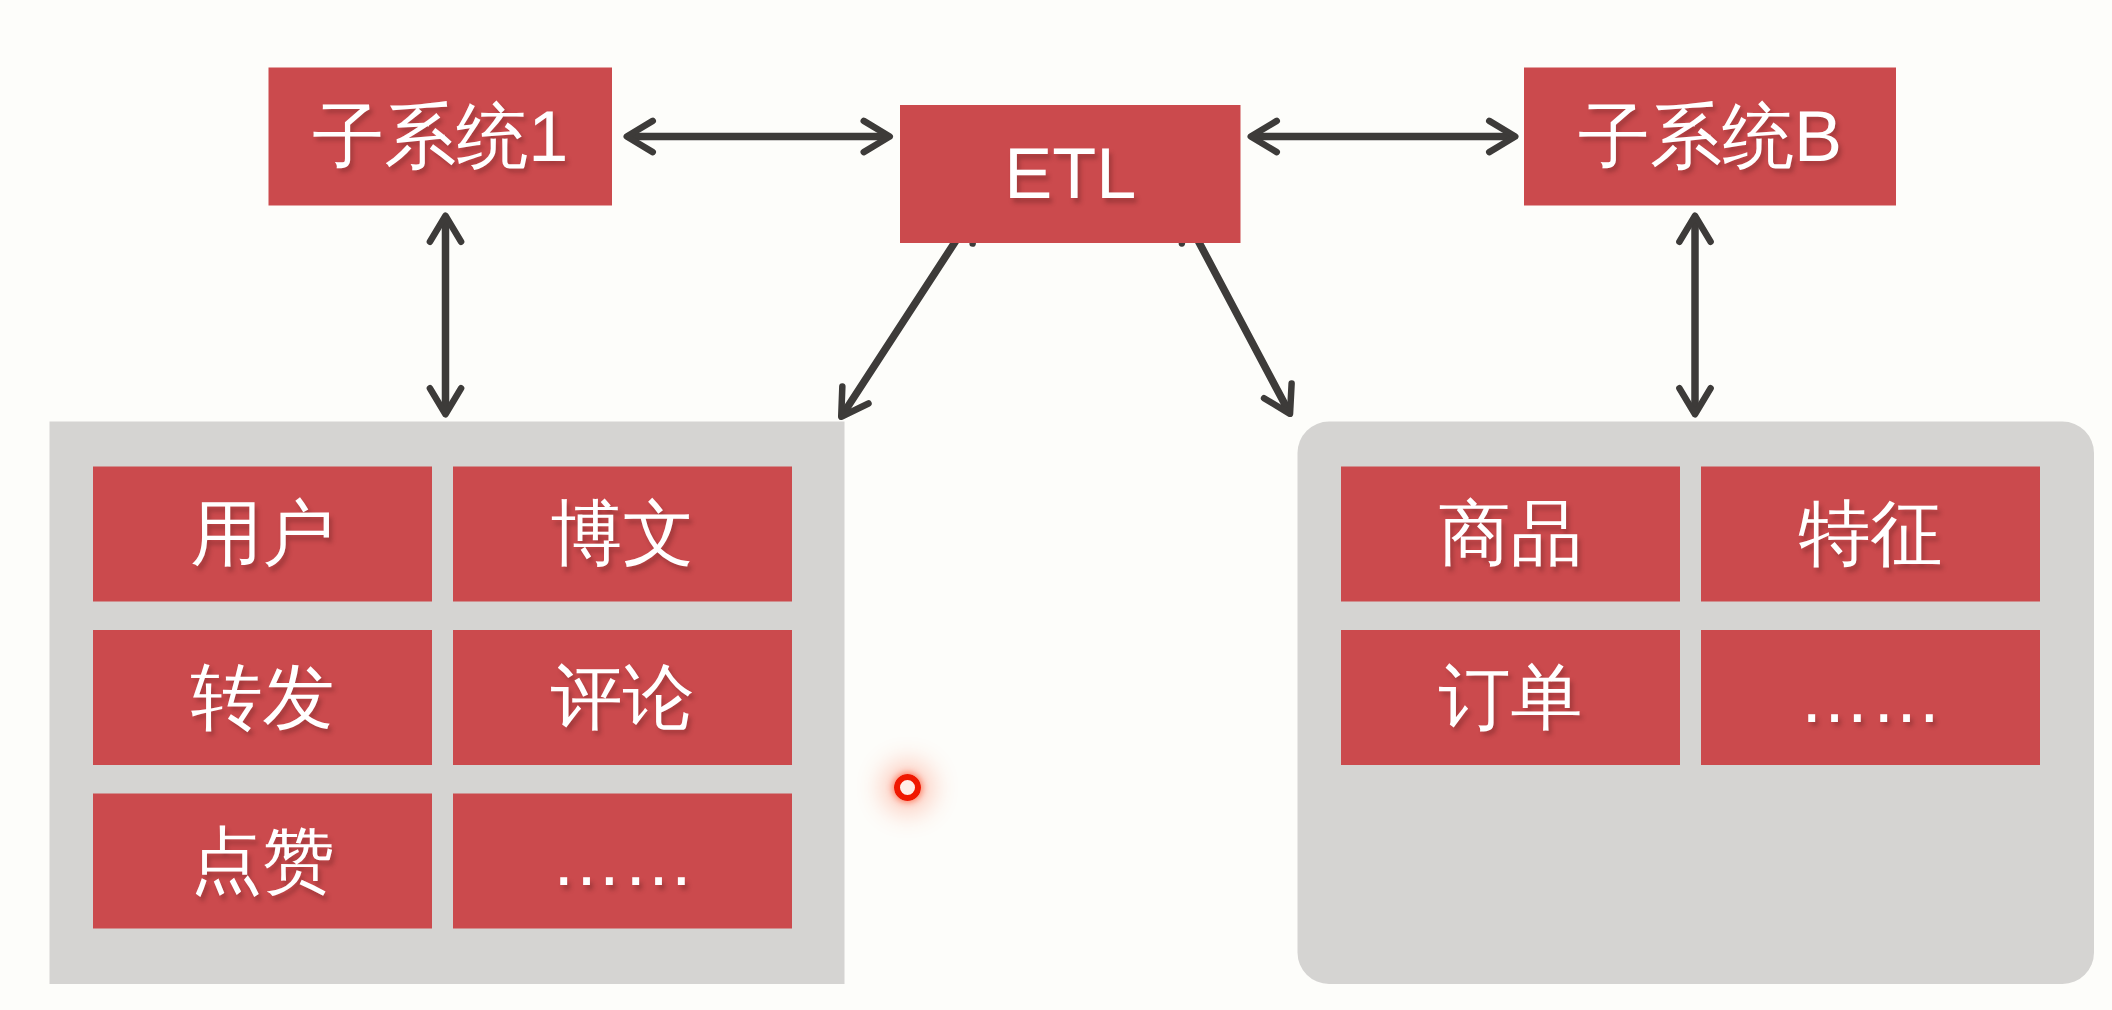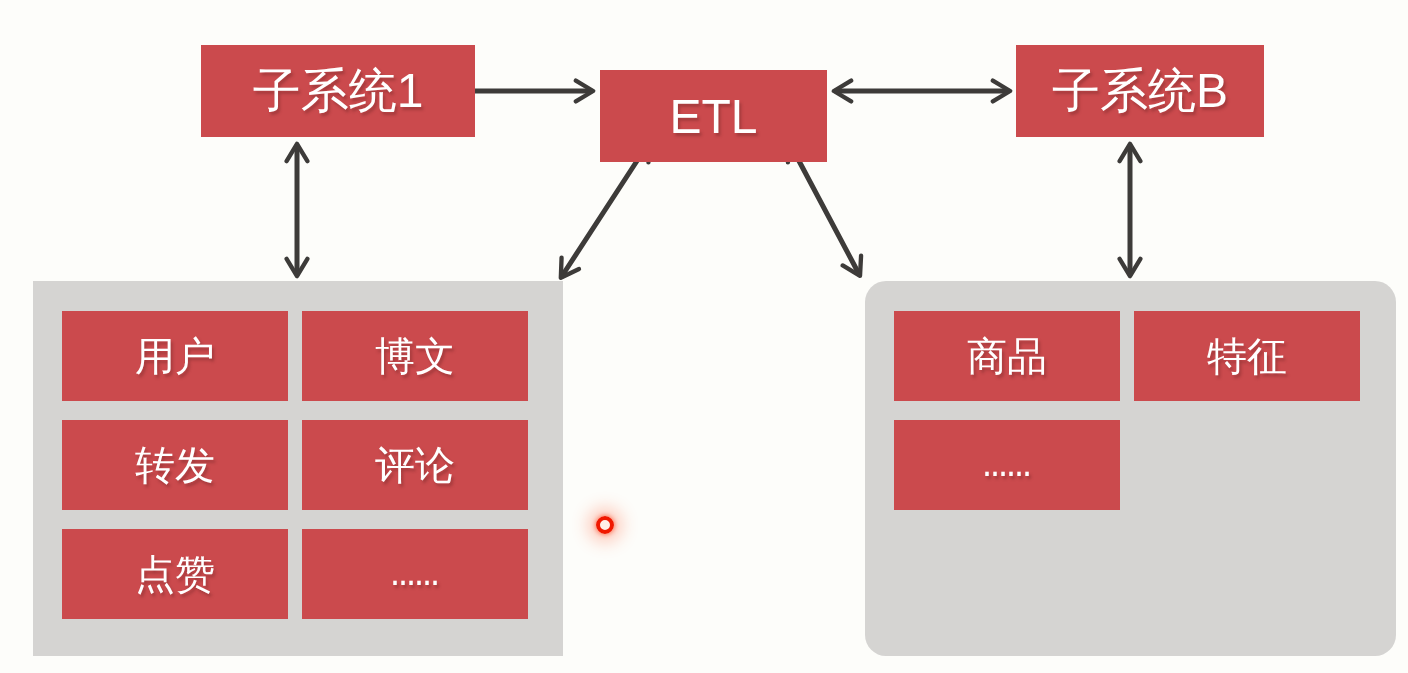--- a/index.html
+++ b/index.html
@@ -25,21 +25,21 @@
     height: 92px;
     background: var(--box-red, #cb4a4d);
     color: var(--text-white, #ffffff);
     display: flex;
     align-items: center;
     justify-content: center;
     font-size: 48px;
     text-shadow: 2px 3px 3px rgba(90, 30, 30, 0.35);
     white-space: nowrap;
   }
-  .node-sub1 { left: 201px; width: 274px; }
+  .node-sub1 { left: 179px; width: 229px; }
   .node-etl  { left: 600px; width: 227px; margin-top: 25px; }
   .node-subb { left: 1016px; width: 248px; }
 
   
   .group {
     position: absolute;
     top: 281px;
     height: 375px;
     background: var(--container-gray, #d5d4d2);
     display: grid;
@@ -52,24 +52,23 @@
   }
   .group-left  { left: 33px;  width: 530px; }
   .group-right { left: 865px; width: 531px; border-radius: 21px; }
 
   .cell {
     background: var(--box-red, #cb4a4d);
     color: var(--text-white, #ffffff);
     display: flex;
     align-items: center;
     justify-content: center;
-    font-size: 40px;
+    font-size: 48px;
     text-shadow: 2px 3px 3px rgba(90, 30, 30, 0.35);
     white-space: nowrap;
-    font-family: Liberation Mono, monospace;
   }
 
   
   svg.arrows {
     position: absolute;
     inset: 0;
     width: 1408px;
     height: 673px;
     pointer-events: none;
   }
@@ -126,18 +125,19 @@
     <div class="cell">博文</div>
     <div class="cell">转发</div>
     <div class="cell">评论</div>
     <div class="cell">点赞</div>
     <div class="cell">……</div>
   </div>
 
   <div class="group group-right">
     <div class="cell">商品</div>
     <div class="cell">特征</div>
+    <div class="cell">订单</div>
     <div class="cell">……</div>
   </div>
 
   <div class="laser"></div>
 
 </div>
 
 </body></html>

